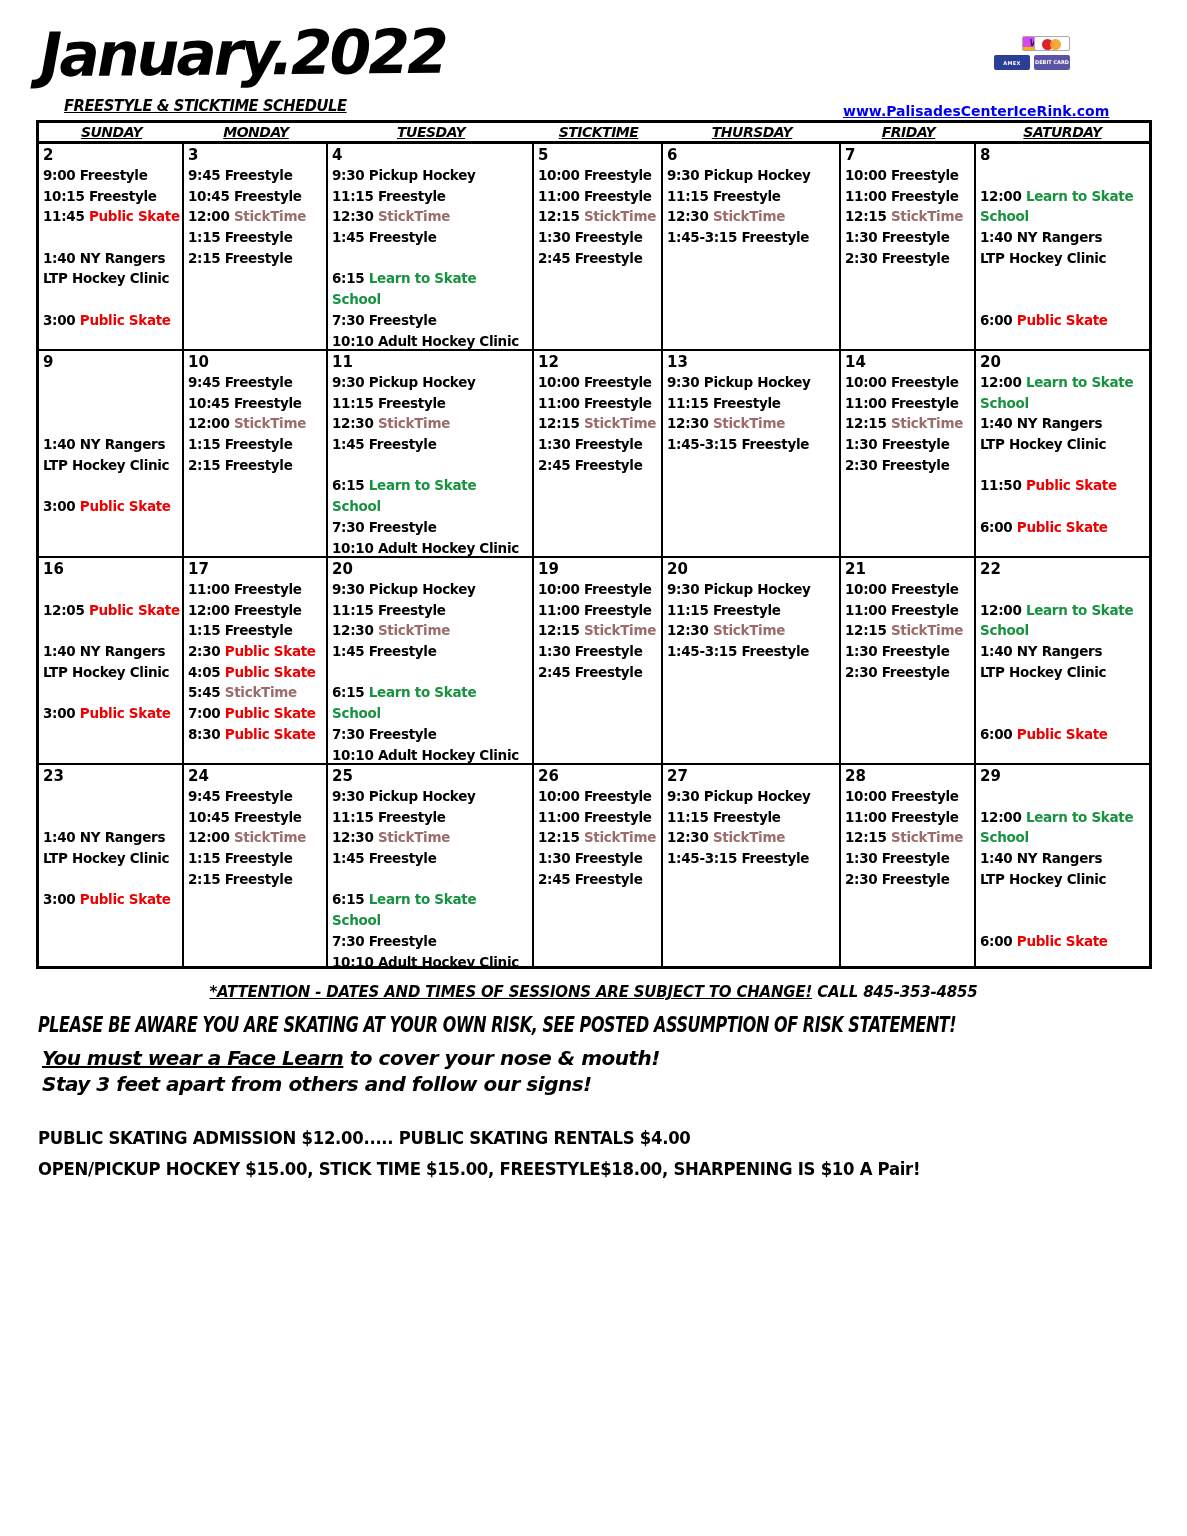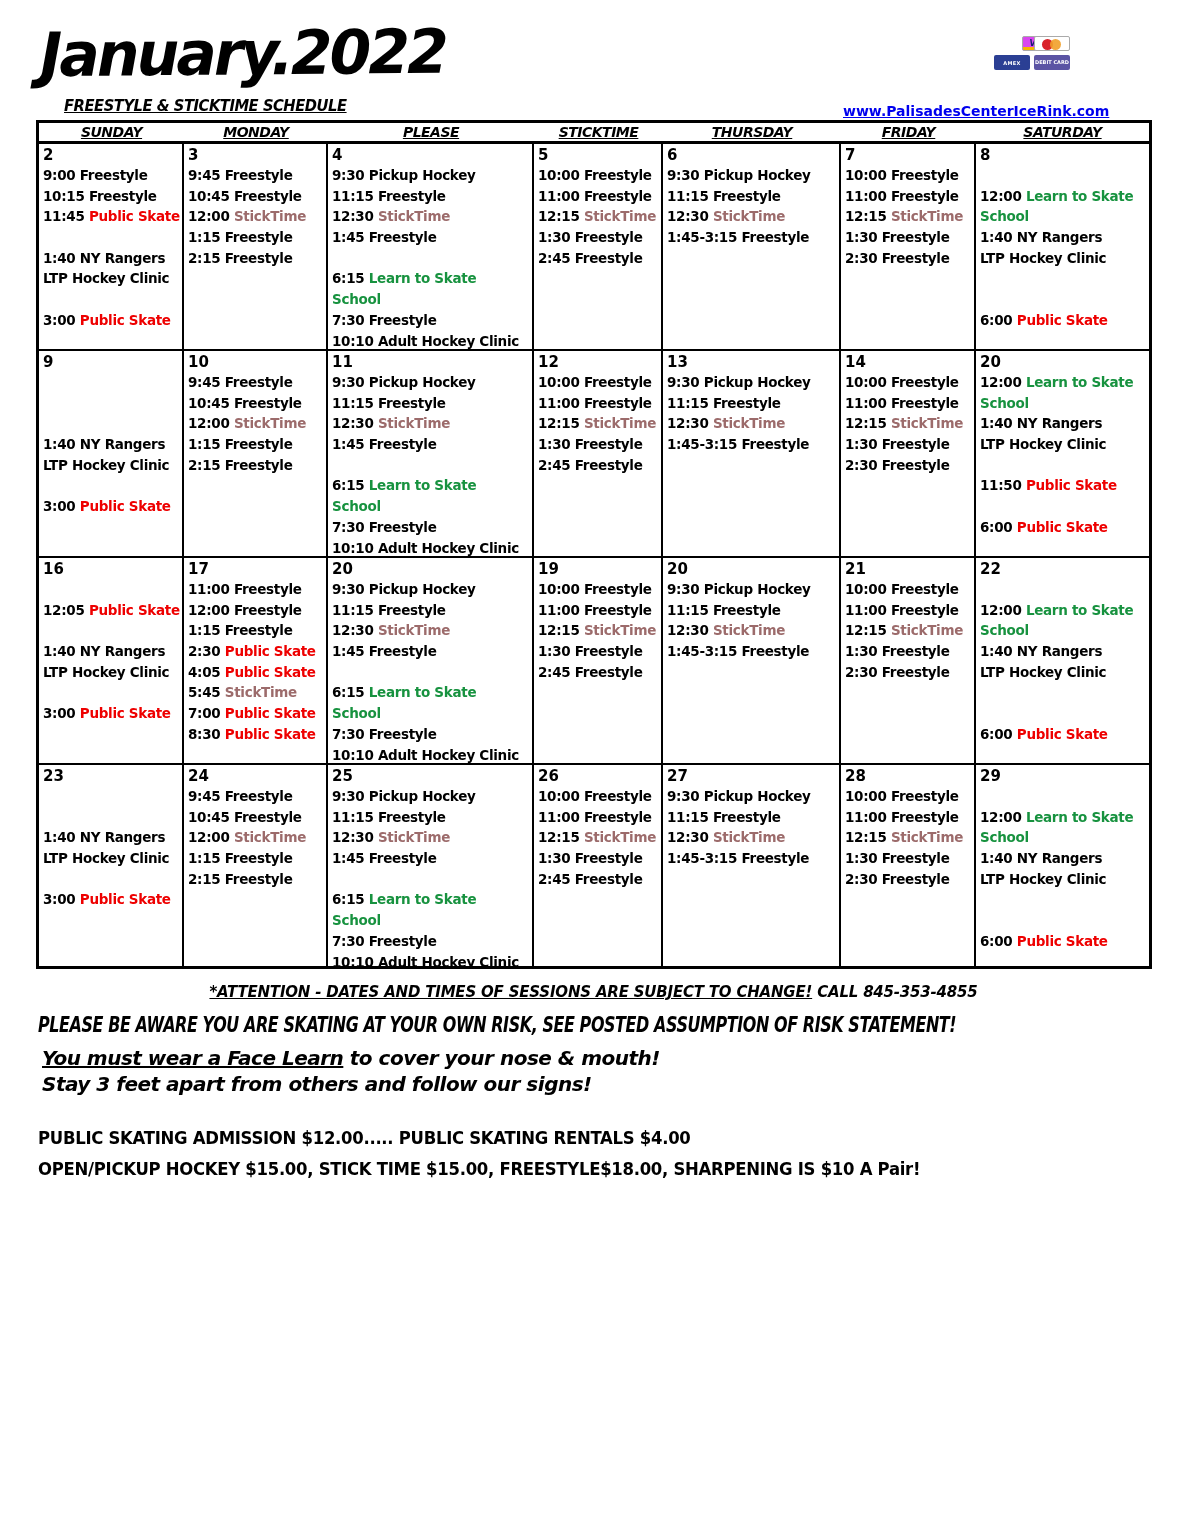--- a/index.html
+++ b/index.html
@@ -112,21 +112,21 @@
       <div class="card amex">AMEX</div>
       <div class="card debit">DEBIT CARD</div>
     </div>
     <a class="weblink" href="#">www.PalisadesCenterIceRink.com</a>
   </div>
 
   <div class="cal">
     <div class="cal-head">
       <div class="dh">SUNDAY</div>
       <div class="dh">MONDAY</div>
-      <div class="dh">PLEASE</div>
+      <div class="dh">TUESDAY</div>
       <div class="dh">STICKTIME</div>
       <div class="dh">THURSDAY</div>
       <div class="dh">FRIDAY</div>
       <div class="dh">SATURDAY</div>
     </div>
     <div class="cal-grid" id="cal-grid">
         <div class="cell">
           <div class="dnum">2</div>
           <div class="line"><span class="time">9:00 </span><span style="color: rgb(0, 0, 0);">Freestyle</span></div>
           <div class="line"><span class="time">10:15 </span><span style="color: rgb(0, 0, 0);">Freestyle</span></div>

